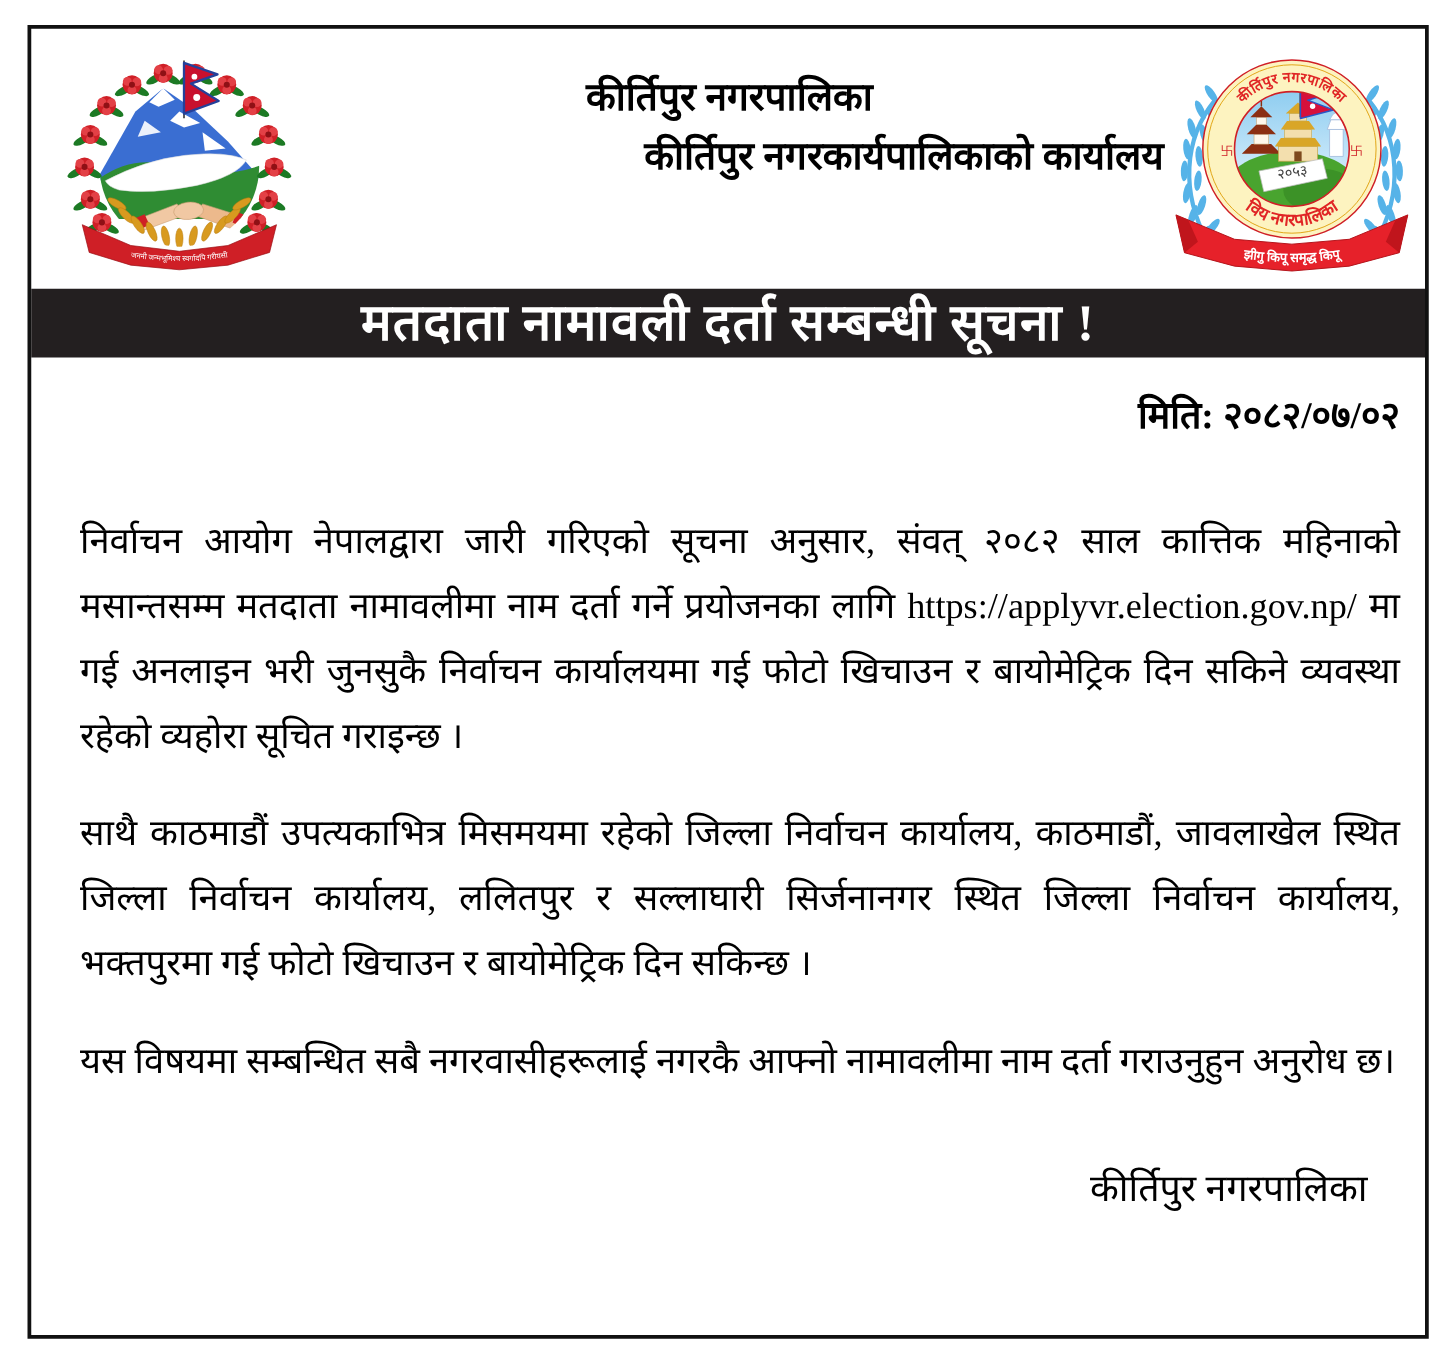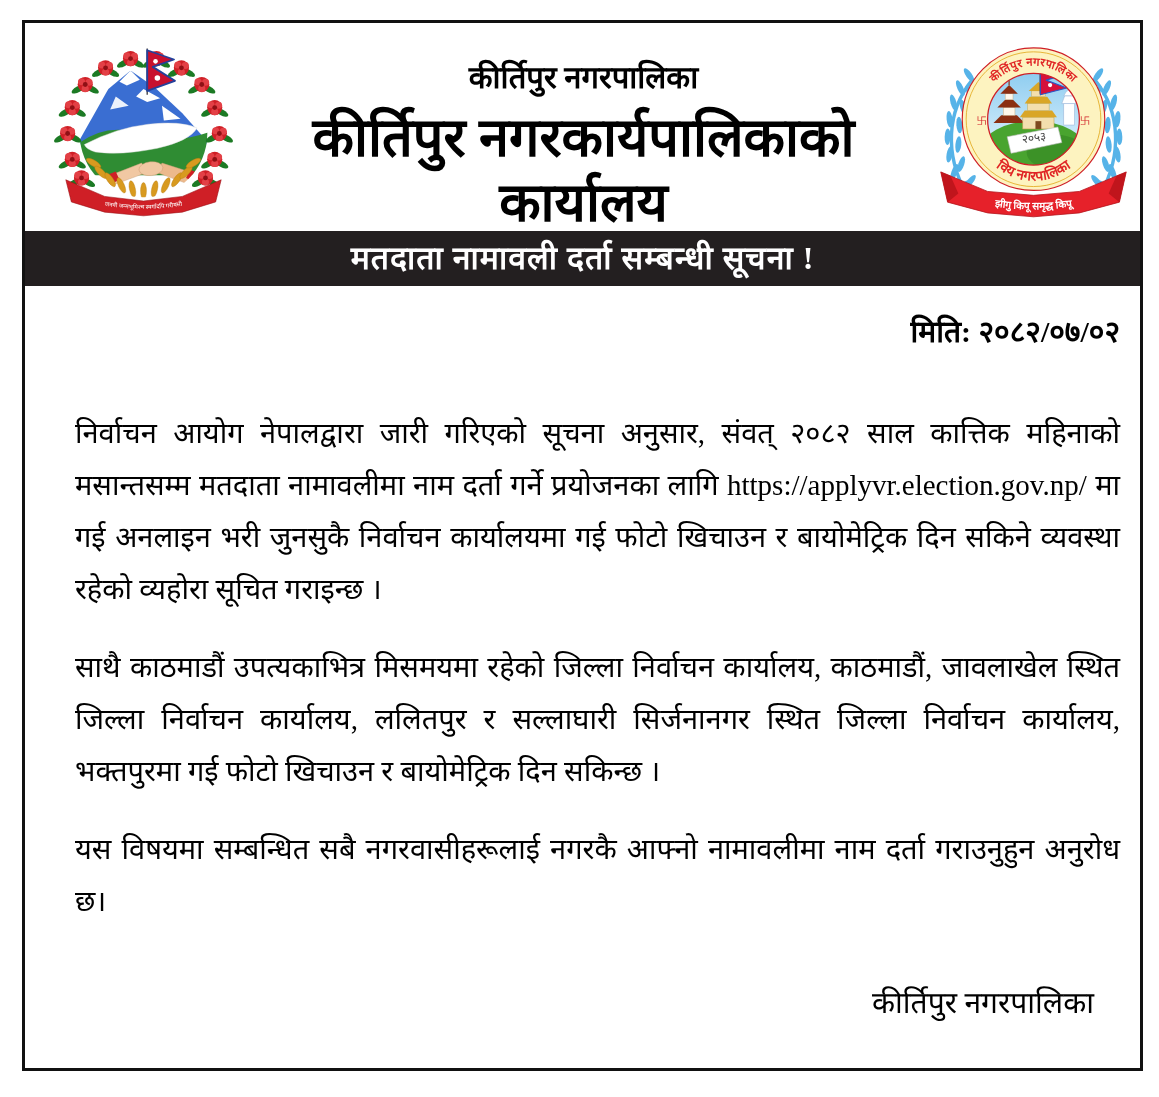--- a/index.html
+++ b/index.html
@@ -5,27 +5,27 @@
   html,body{margin:0;padding:0;background:#ffffff;}
   body{width:1159px;height:1097px;position:relative;overflow:hidden;
        font-family:"Liberation Serif","DejaVu Serif",serif;color:#000;}
   .sheet{position:absolute;left:22px;top:20px;width:1121px;height:1051px;
          border:3px solid #111;box-sizing:border-box;background:#fff;}
   .header{display:flex;align-items:flex-start;height:208px;}
   .logo-left{margin:18px 0 0 26px;flex:0 0 auto;}
   .logo-right{margin:6px 4px 0 0;flex:0 0 auto;}
   .titles{flex:1 1 auto;text-align:center;padding-top:36px;}
   .title-1{font-size:31px;font-weight:700;line-height:1.2;margin:0 0 10px 0;}
-  .title-2{font-size:54px;font-weight:700;line-height:1.2;margin:0;}
+  .title-2{font-size:31px;font-weight:700;line-height:1.2;margin:0;text-align:right;}
   .banner{background:#231f20;color:#fff;height:55px;line-height:55px;
-          text-align:center;font-size:32px;font-weight:700;letter-spacing:1px;}
+          text-align:center;font-size:41px;font-weight:700;letter-spacing:1px;}
   .date-row{text-align:right;padding:24px 20px 0 5px;font-size:30px;font-weight:700;}
   .body-text{padding:56px 20px 0 39px;font-size:29px;line-height:52px;
              text-align:justify;}
-  .body-text p{margin:0 0 26px 11px;}
+  .body-text p{margin:0 0 26px 0;}
   .url{font-family:"Liberation Serif","DejaVu Serif",serif;}
   .signature{text-align:right;padding:28px 46px 0 0;font-size:30px;}
   svg text{font-family:"Liberation Serif","DejaVu Serif",serif;}
 </style>
 </head>
 <body>
 
 <div class="sheet">
 
   <div class="header">

